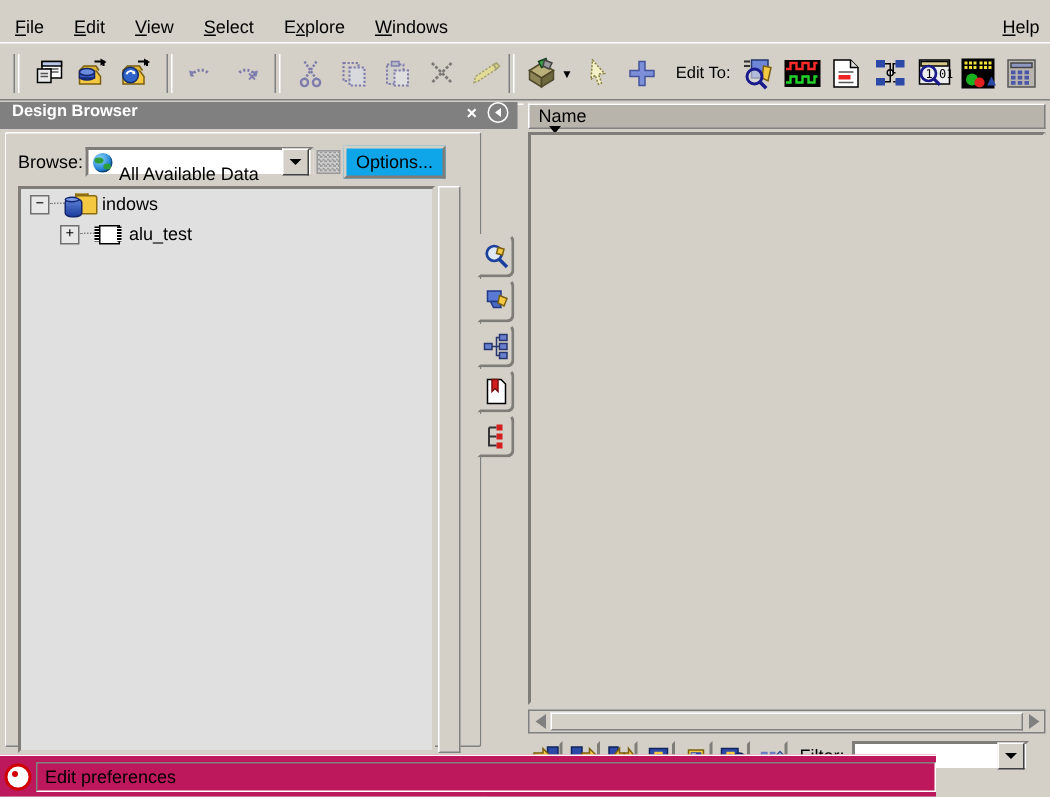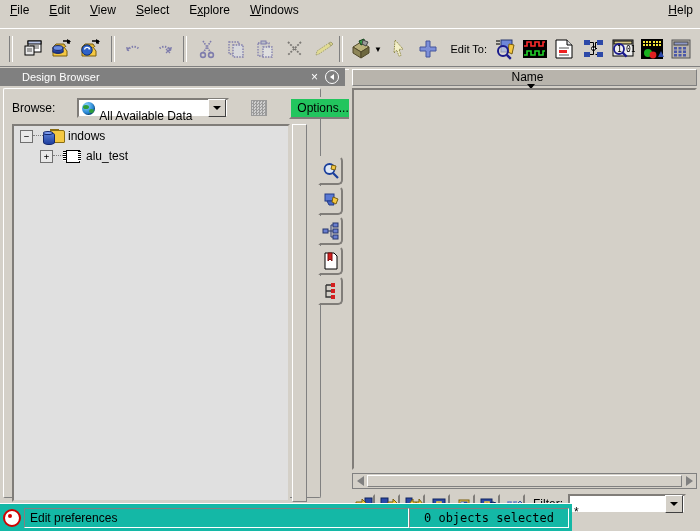--- a/index.html
+++ b/index.html
@@ -8,75 +8,75 @@
     width:700px;height:531px;overflow:hidden;
     background:#d4d0c8;
     font-family:"Liberation Sans", sans-serif;
     font-size:11px;color:#000;
     -webkit-font-smoothing:none;
   }
   .app{position:relative;width:700px;height:531px;background:#d4d0c8;}
 
   
   .menubar{position:absolute;left:0;top:0;width:700px;height:28px;background:#d4d0c8;
-           display:flex;align-items:flex-start;}
+           display:flex;align-items:flex-end;}
   .menu-item{padding:3px 9px;margin:0 1px;font-size:12px;cursor:default;white-space:nowrap;}
   .menu-item u{text-decoration:underline;}
   .menu-right{margin-left:auto;padding-right:6px;}
 
   
   .toolbar{position:absolute;left:0;top:28px;width:700px;height:40px;background:#d4d0c8;
            border-top:1px solid #fff;display:flex;align-items:center;}
   .tb-sep{width:2px;height:26px;border-left:1px solid #808080;border-right:1px solid #fff;margin:0 5px;}
   .tb-pad{width:4px;}
   .tbtn{width:28px;height:28px;display:flex;align-items:center;justify-content:center;
         cursor:default;border:1px solid transparent;}
   .tbtn.dis{opacity:.45;}
   .sendto-label{font-size:11px;margin:0 4px 0 8px;white-space:nowrap;}
   .tb-caret{font-size:8px;margin-left:-3px;margin-right:2px;}
   .toolbar-shadow{position:absolute;left:0;top:66px;width:700px;height:2px;
                   border-top:1px solid #808080;border-bottom:1px solid #fff;}
 
   
   .dbpanel{position:absolute;left:0;top:68px;width:345px;height:432px;background:#d4d0c8;}
   .db-title{position:absolute;left:0;top:0;width:345px;height:18px;background:#808080;
-            color:#fff;font-size:11px;display:flex;align-items:center;padding-left:22px;
-            box-sizing:border-box;}
+            color:#fff;font-size:11px;display:flex;align-items:flex-start;padding-left:8px;
+            box-sizing:border-box;font-weight:bold;}
   .db-title-btns{margin-left:auto;display:flex;align-items:center;gap:7px;padding-right:6px;}
   .tb-x{font-size:12px;line-height:1;color:#fff;cursor:default;}
   .dockicon{width:12px;height:12px;border:1px solid #fff;border-radius:50%;
             display:flex;align-items:center;justify-content:center;cursor:default;}
   .dockicon i{display:block;width:0;height:0;border-top:3px solid transparent;
               border-bottom:3px solid transparent;border-right:4px solid #fff;}
 
   .db-body{position:absolute;left:3px;top:20px;width:318px;height:410px;
            background:#d4d0c8;border:1px solid #d4d0c8;
            border-top-color:#fff;border-left-color:#fff;
            border-right-color:#808080;border-bottom-color:#808080;
            border-radius:2px;box-sizing:border-box;}
 
-  .browse-row{position:absolute;left:8px;top:8px;display:flex;align-items:center;gap:22px;}
+  .browse-row{position:absolute;left:8px;top:8px;display:flex;align-items:center;gap:2px;}
   .lbl{font-size:12px;white-space:nowrap;}
   .combo{position:relative;height:20px;background:#fff;
          border:2px inset #d4d0c8;display:flex;align-items:center;box-sizing:border-box;}
   .combo .ctext{flex:1;padding-left:4px;font-size:12px;white-space:nowrap;overflow:hidden;margin-top:16px;}
   .combo .carrow{width:16px;height:16px;margin-right:1px;background:#d4d0c8;
                  border:1px solid #fff;border-right-color:#404040;border-bottom-color:#404040;
                  display:flex;align-items:center;justify-content:center;flex:0 0 auto;}
   .carrow i{width:0;height:0;border-left:4px solid transparent;border-right:4px solid transparent;
             border-top:4px solid #000;}
   .globe{width:13px;height:13px;border-radius:50%;margin-left:3px;flex:0 0 auto;
          background:radial-gradient(circle at 35% 30%,#8fd8ff 0%,#1f7fd0 60%,#0b4f8a 100%);
          box-shadow:inset -1px -1px 0 rgba(0,0,0,.35);position:relative;overflow:hidden;}
   .globe::before{content:"";position:absolute;left:1px;top:3px;width:6px;height:4px;background:#2e9e3a;border-radius:50%;}
   .globe::after{content:"";position:absolute;left:7px;top:7px;width:5px;height:4px;background:#2e9e3a;border-radius:50%;}
   .chk-dither{width:14px;height:14px;background:
       repeating-conic-gradient(#9a9a9a 0% 25%, #cfcfcf 0% 50%) 0 0/3px 3px;
       border:1px solid #9a9a9a;}
-  .btn{background:#22c55e;border:2px outset #d4d0c8;font-size:12px;padding:2px 6px;
+  .btn{background:#0ea5e9;border:2px outset #d4d0c8;font-size:12px;padding:2px 6px;
        cursor:default;font-family:"Liberation Sans",sans-serif;}
 
   .tree{position:absolute;left:8px;top:35px;width:278px;height:378px;background:#e0e0e0;
         border:2px inset #d4d0c8;box-sizing:border-box;overflow:hidden;}
   .tnode{display:flex;align-items:center;height:20px;font-size:12px;white-space:nowrap;}
   .tn-root{padding-left:6px;}
   .tn-child{padding-left:26px;}
   .expander{width:11px;height:11px;border:1px solid #707070;background:#e8e8e8;
             display:flex;align-items:center;justify-content:center;font-size:9px;line-height:1;
             font-family:"DejaVu Sans Mono",monospace;cursor:default;flex:0 0 auto;color:#000;}
@@ -117,39 +117,39 @@
   
   .sidetools{position:absolute;left:318px;top:88px;width:27px;}
   .sbtn{width:25px;height:29px;margin-bottom:1px;background:#d4d0c8;
         border:2px outset #d4d0c8;border-radius:0 5px 5px 0;
         display:flex;align-items:center;justify-content:center;cursor:default;box-sizing:border-box;}
 
   
   .rpanel{position:absolute;left:349px;top:68px;width:351px;height:432px;background:#d4d0c8;}
   .colhdr{position:absolute;left:3px;top:1px;width:345px;height:17px;background:#b8b4ac;
           border:1px solid #fff;border-right-color:#808080;border-bottom-color:#808080;
-          display:flex;align-items:center;padding-left:6px;font-size:12px;box-sizing:border-box;cursor:default;flex-direction:column;}
+          display:flex;align-items:flex-start;padding-left:6px;font-size:12px;box-sizing:border-box;cursor:default;flex-direction:column;}
   .colhdr .dcaret{width:0;height:0;margin-left:7px;border-left:4px solid transparent;
                   border-right:4px solid transparent;border-top:5px solid #000;}
   .listarea{position:absolute;left:3px;top:20px;width:345px;height:382px;background:#d4d0c8;
             border:2px inset #d4d0c8;box-sizing:border-box;}
   .hsb{position:absolute;left:3px;top:405px;width:345px;height:16px;background:#d4d0c8;
        border:1px solid #808080;box-sizing:border-box;display:flex;align-items:center;}
   .hsb-arrow{width:14px;height:14px;display:flex;align-items:center;justify-content:center;flex:0 0 auto;}
   .hsb-arrow i{width:0;height:0;}
   .hsb-l i{border-top:5px solid transparent;border-bottom:5px solid transparent;border-right:7px solid #808080;}
   .hsb-r i{border-top:5px solid transparent;border-bottom:5px solid transparent;border-left:7px solid #808080;}
   .hsb-track{flex:1;height:12px;background:#d4d0c8;border:1px solid #fff;border-right-color:#808080;border-bottom-color:#808080;box-sizing:border-box;}
 
   .filterbar{position:absolute;left:3px;top:424px;width:345px;height:24px;display:flex;align-items:center;}
   .fbtn{width:23px;height:20px;margin-right:2px;background:#d4d0c8;border:2px outset #d4d0c8;
         display:flex;align-items:center;justify-content:center;cursor:default;box-sizing:border-box;}
 
   
-  .statusbar{position:absolute;left:0;top:503px;width:572px;height:28px;background:#14b8a6;
+  .statusbar{position:absolute;left:0;top:503px;width:624px;height:28px;background:#be185d;
              border-top:1px solid #fff;display:flex;align-items:center;}
   .st-icon{width:24px;height:20px;display:flex;align-items:center;justify-content:center;flex:0 0 auto;}
   .target{width:14px;height:14px;border-radius:50%;border:2px solid #d00000;position:relative;background:#fff;}
   .target::after{content:"";position:absolute;left:3px;top:3px;width:4px;height:4px;border-radius:50%;background:#d00000;}
   .st-msg{flex:1;height:20px;border:1px solid #808080;border-top-color:#808080;border-left-color:#808080;
           border-right-color:#fff;border-bottom-color:#fff;display:flex;align-items:center;
           padding-left:5px;font-size:12px;box-sizing:border-box;}
   .st-sel{width:160px;height:20px;margin-right:3px;border:1px solid #808080;
           border-right-color:#fff;border-bottom-color:#fff;display:flex;align-items:center;
           justify-content:center;font-size:12px;font-family:"DejaVu Sans Mono",monospace;box-sizing:border-box;}
@@ -563,16 +563,15 @@
           </span>
       </div>
     </div>
   </div>
 
   <div class="statusbar">
     <span class="st-icon">
         <span class="target"></span>
       </span>
     <span class="st-msg">Edit preferences</span>
-    <span class="st-sel">0 objects selected</span>
   </div>
 
 </div>
 
 </body></html>

